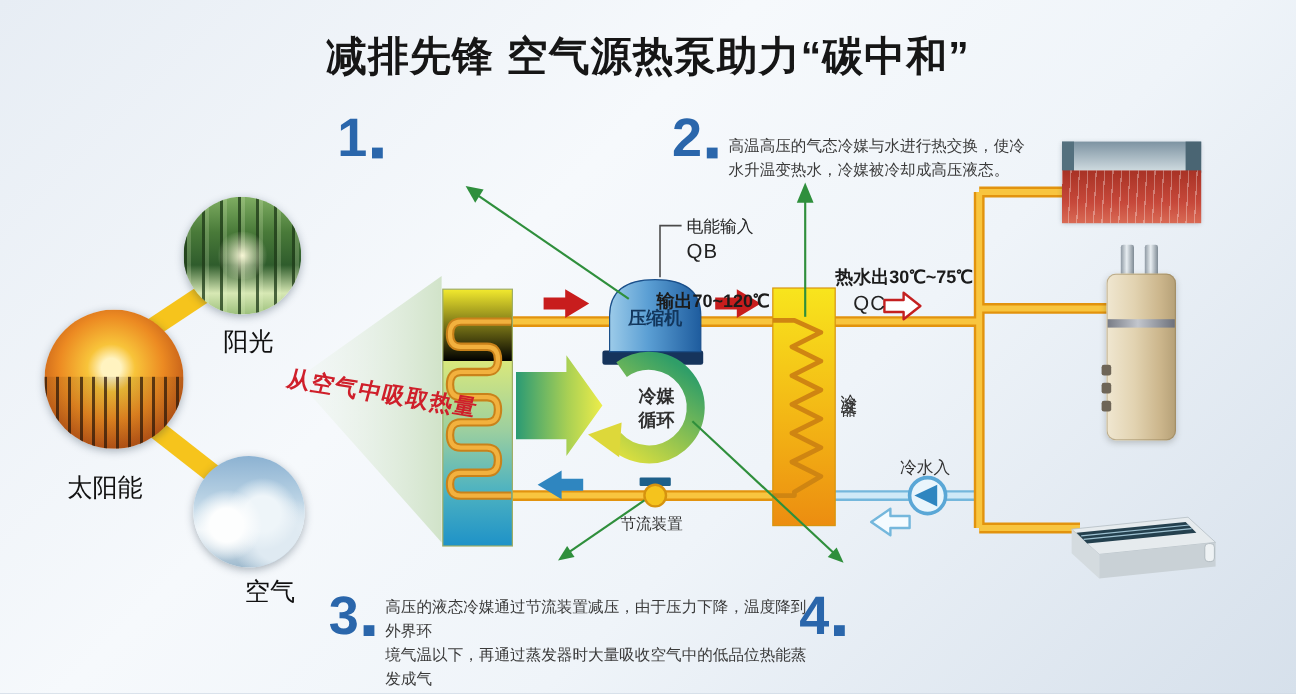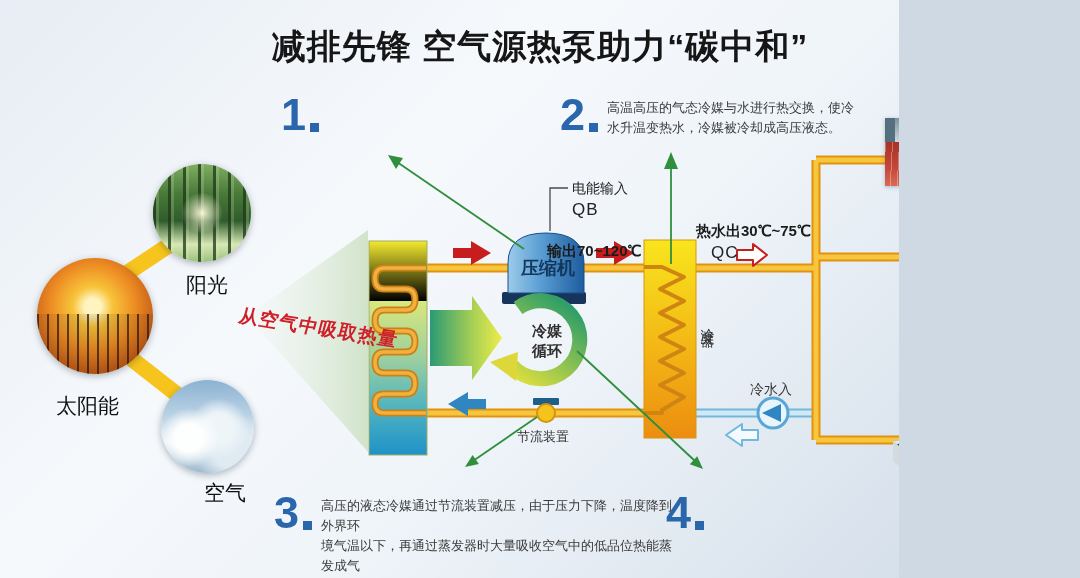--- a/index.html
+++ b/index.html
@@ -1,17 +1,17 @@
 <!DOCTYPE html>
 <html><head>
 <meta charset="utf-8">
 <style>
   html,body{margin:0;padding:0;background:#cfd9e4;}
   .stage{
-    position:relative;width:899px;height:578px;overflow:hidden;
+    position:relative;width:1080px;height:578px;overflow:hidden;
     font-family:"Liberation Sans",sans-serif;
     background:linear-gradient(135deg,#e7edf4 0%,#f6f9fc 38%,#eff4f9 62%,#d6e0eb 100%);
   }
   svg{position:absolute;left:0;top:0;}
   .lbl{position:absolute;color:var(--c-text);white-space:nowrap;}
   .title{
     position:absolute;top:24px;left:0;width:1080px;text-align:center;
     font-size:34px;font-weight:800;color:#161616;letter-spacing:1px;
   }
   .step{position:absolute;display:flex;gap:9px;align-items:flex-start;}
@@ -31,21 +31,21 @@
     background:radial-gradient(circle,rgba(255,252,220,.95),rgba(255,252,220,0) 70%);}
   .cloud-base{position:absolute;inset:0;background:
     radial-gradient(circle at 30% 62%,#fdfefe 0 16%,rgba(253,254,254,0) 34%),
     radial-gradient(circle at 62% 52%,#eef5f9 0 20%,rgba(238,245,249,0) 40%),
     radial-gradient(circle at 75% 75%,#dfeaf2 0 18%,rgba(223,234,242,0) 38%),
     linear-gradient(180deg,#8cb2d2 0%,#b9d2e4 38%,#eaf2f7 66%,#9db9cd 100%);}
   .absorb-text{
     position:absolute;font-size:19px;font-weight:700;color:var(--c-red-text);
     transform:rotate(9deg) skewX(-6deg);transform-origin:left top;letter-spacing:1px;
   }
-  .lbl-comp{font-size:18px;font-weight:600;color:#12365c;}
+  .lbl-comp{font-size:15px;font-weight:600;color:#12365c;}
   .lbl-cycle{font-size:15px;font-weight:700;color:#2f2f2f;width:34px;text-align:center;line-height:1.35;white-space:normal;}
   .lbl-vert{writing-mode:vertical-rl;text-orientation:upright;font-size:14px;letter-spacing:3px;}
   .lbl-sm{font-size:13px;}
   .lbl-md{font-size:14px;}
   .lbl-temp{font-size:15px;font-weight:600;color:#1b1b1b;}
   .lbl-sym{font-size:17px;letter-spacing:1px;color:#222;}
   
   .floor-photo{position:absolute;left:885px;top:118px;width:116px;height:68px;box-shadow:0 1px 4px rgba(40,60,80,.3);}
   .fp-wall{position:absolute;left:0;right:0;top:0;height:24px;background:linear-gradient(180deg,#7d93a2,#cdd9de);}
   .fp-doorL{position:absolute;left:0;top:0;width:10px;height:26px;background:#54707e;}
@@ -198,21 +198,21 @@
     <div class="step-numwrap">
         <span class="step-num">1</span>
         <span class="step-dot"></span>
       </div>
   </div>
   <div class="step" style="left:560px;top:96px;">
     <div class="step-numwrap">
         <span class="step-num">2</span>
         <span class="step-dot"></span>
       </div>
-    <div class="step-text" style="width:272px;">高温高压的气态冷媒与水进行热交换，使冷
+    <div class="step-text" style="width:272px;margin-top:14px;">高温高压的气态冷媒与水进行热交换，使冷
 水升温变热水，冷媒被冷却成高压液态。</div>
   </div>
   <div class="step" style="left:274px;top:494px;">
     <div class="step-numwrap">
         <span class="step-num">3</span>
         <span class="step-dot"></span>
       </div>
     <div class="step-text" style="width:352px;">高压的液态冷媒通过节流装置减压，由于压力下降，温度降到外界环
 境气温以下，再通过蒸发器时大量吸收空气中的低品位热能蒸发成气
 态，再由压缩机吸入压缩作功。</div>

